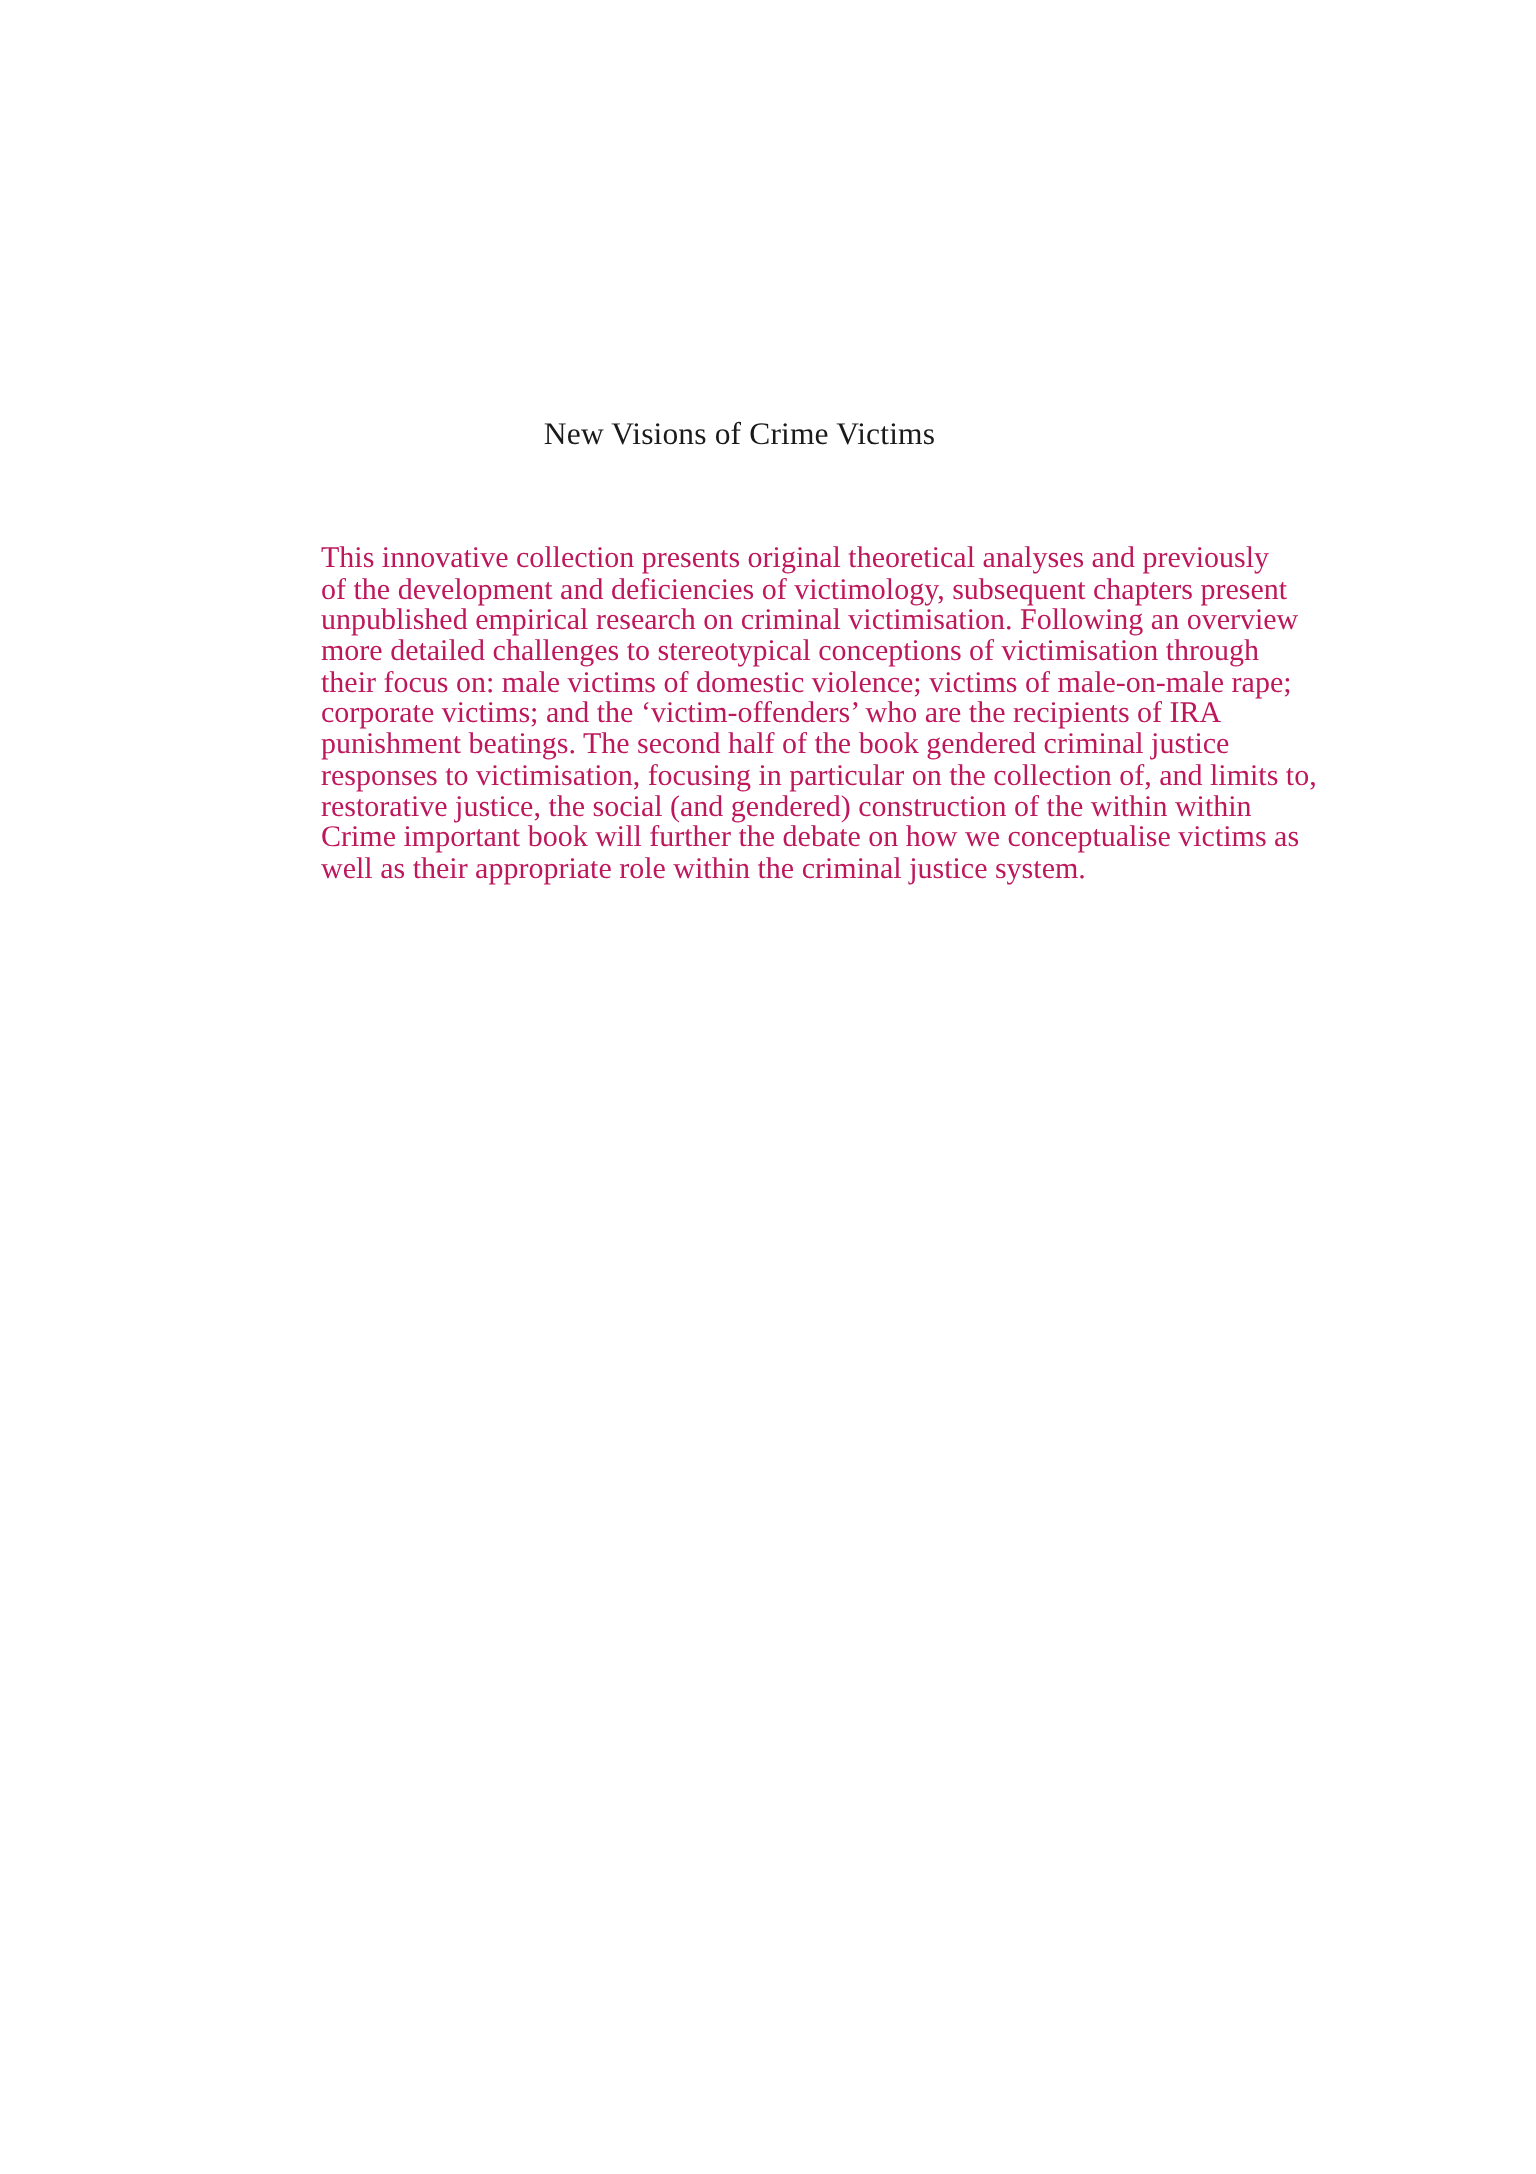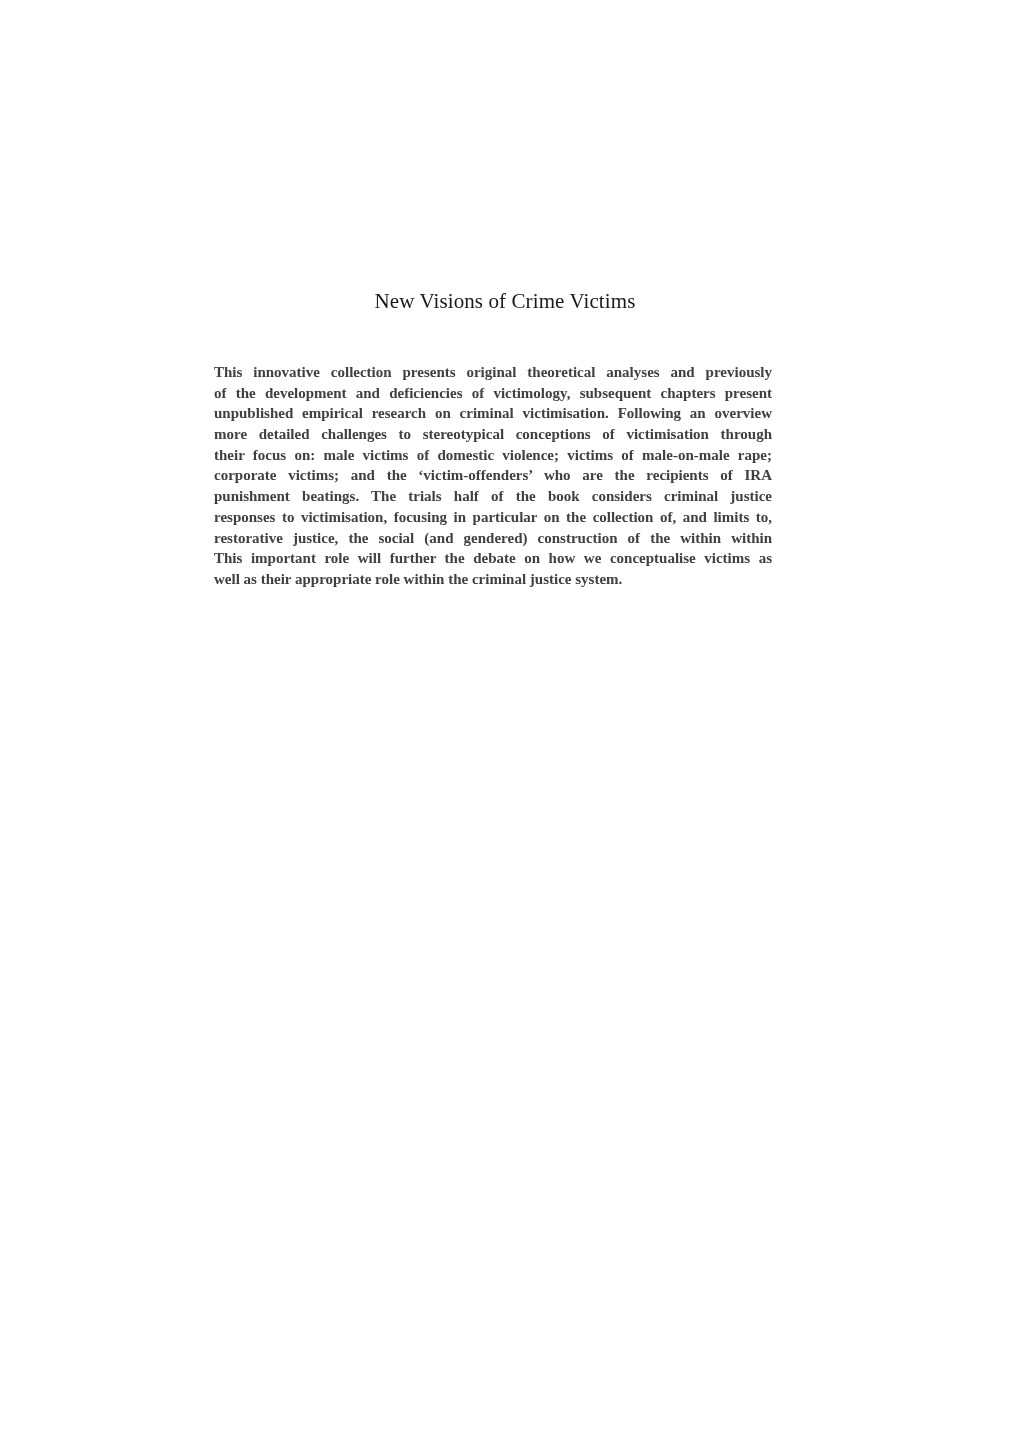--- a/index.html
+++ b/index.html
@@ -35,45 +35,44 @@
       letter-spacing: 0.1px;
     }
     .blurb {
       position: absolute;
       top: 362px;
       left: 214px;
       width: 558px;
     }
     .line {
       display: block;
-      font-size: 15px;
+      font-size: 20px;
       line-height: 20.7px;
       height: 20.7px;
       white-space: nowrap;
       text-align: justify;
       text-align-last: justify;
-      color: #404040;
-      font-weight: bold;
+      color: #be185d;
     }
     .line.last {
       text-align-last: left;
     }
   </style>
 </head>
 <body>
 
 <div class="page">
-  <h1 class="title" style="margin:12px;font-weight:normal;">New Visions of Crime Victims</h1>
+  <h1 class="title" style="margin:0;font-weight:normal;">New Visions of Crime Victims</h1>
 
   <div class="blurb">
     <span class="line">This innovative collection presents original theoretical analyses and previously</span>
     <span class="line">of the development and deficiencies of victimology, subsequent chapters present</span>
     <span class="line">unpublished empirical research on criminal victimisation. Following an overview</span>
     <span class="line">more detailed challenges to stereotypical conceptions of victimisation through</span>
     <span class="line">their focus on: male victims of domestic violence; victims of male-on-male rape;</span>
     <span class="line">corporate victims; and the ‘victim-offenders’ who are the recipients of IRA</span>
-    <span class="line">punishment beatings. The trials half of the book considers criminal justice</span>
+    <span class="line">punishment beatings. The second half of the book gendered criminal justice</span>
     <span class="line">responses to victimisation, focusing in particular on the collection of, and limits to,</span>
     <span class="line">restorative justice, the social (and gendered) construction of the within within</span>
-    <span class="line">This important role will further the debate on how we conceptualise victims as</span>
+    <span class="line">Crime important book will further the debate on how we conceptualise victims as</span>
     <span class="line last">well as their appropriate role within the criminal justice system.</span>
   </div>
 </div>
 
 </body></html>

